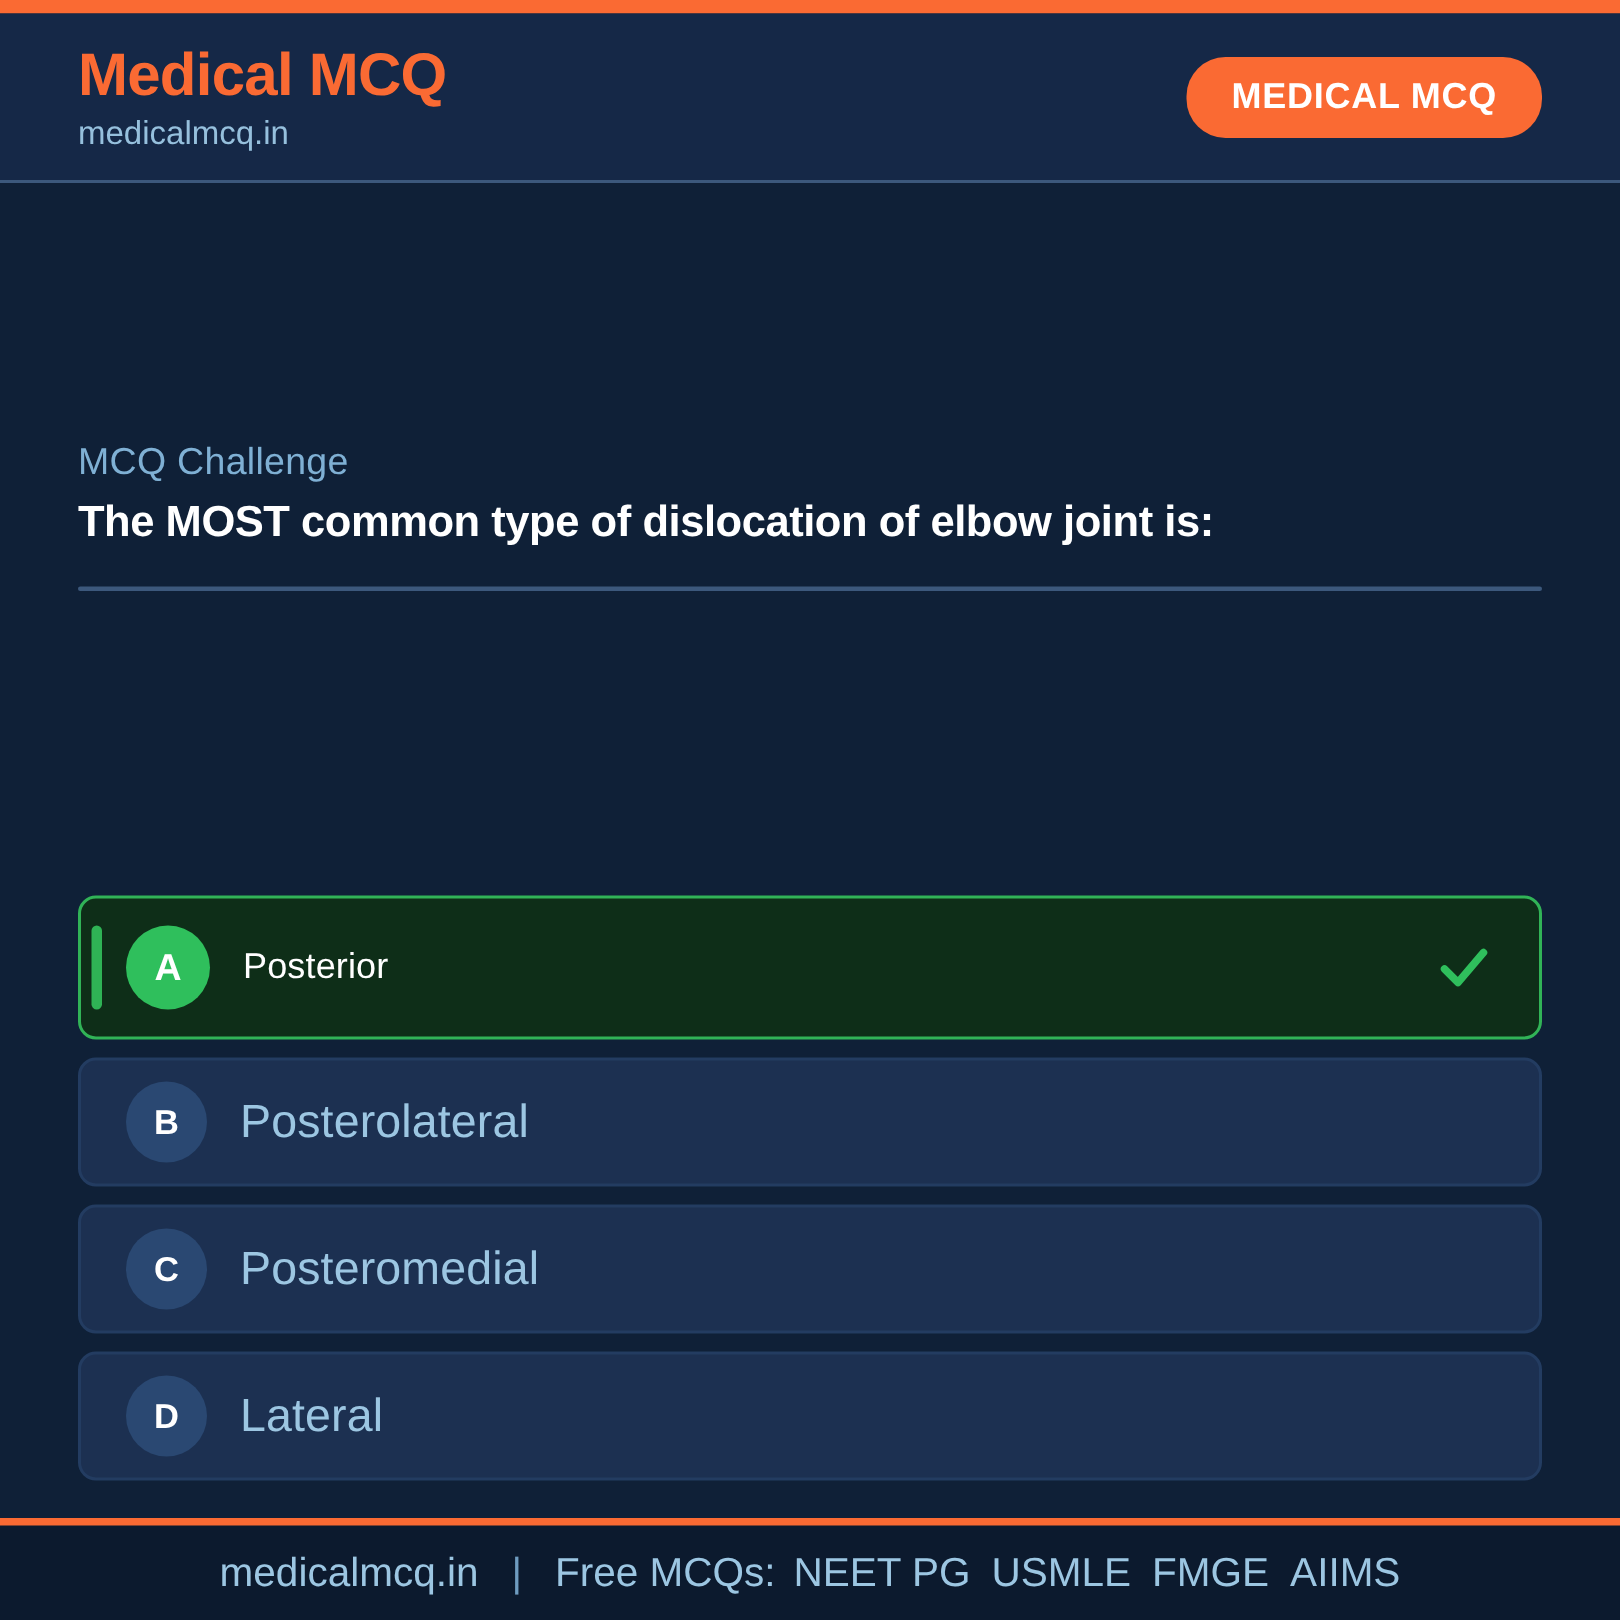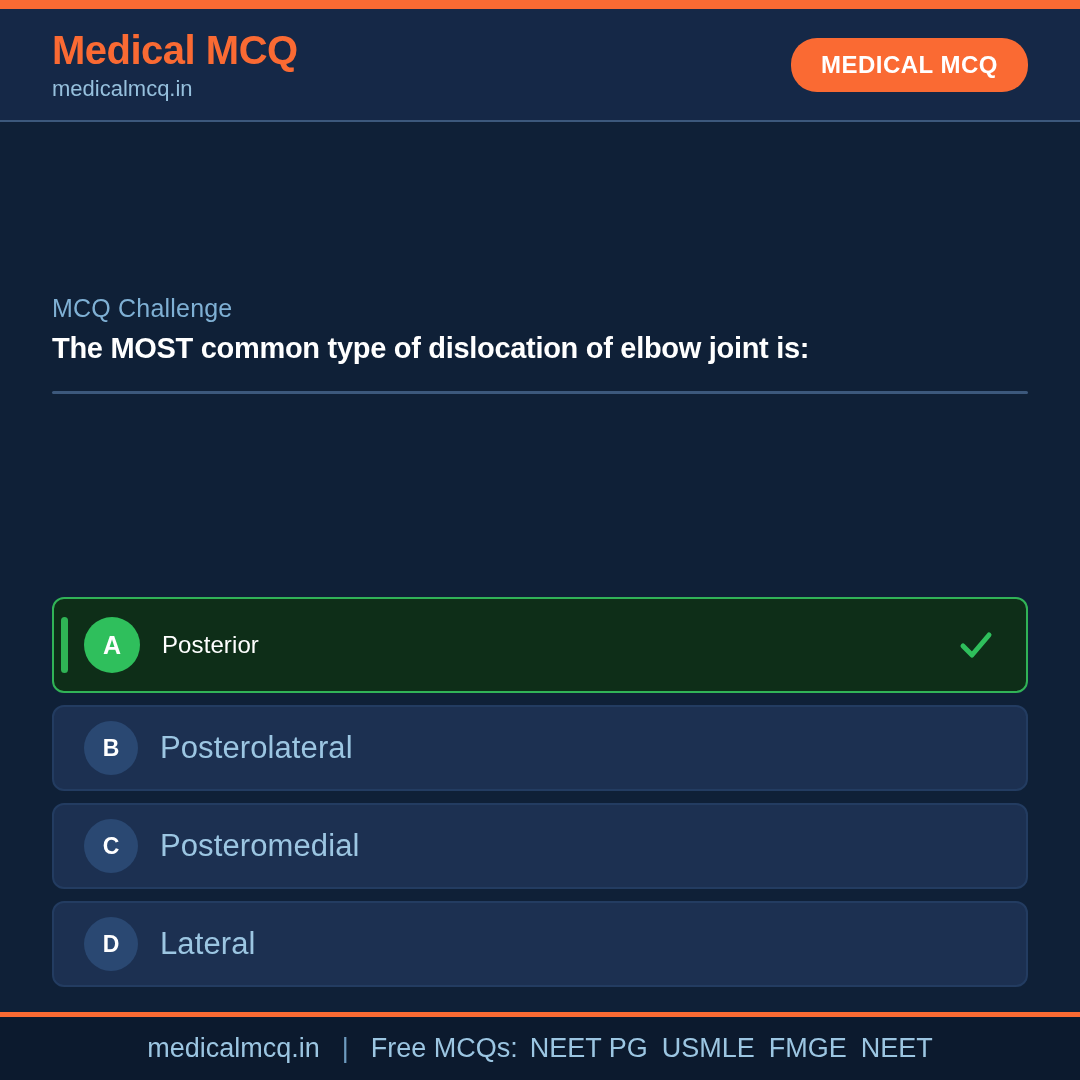--- a/index.html
+++ b/index.html
@@ -266,17 +266,17 @@
   </div>
 
   <div class="footer">
     <div class="footer-inner">
       <span class="footer-site">medicalmcq.in</span>
       <span class="footer-sep">|</span>
       <span class="footer-prefix">Free MCQs:</span>
       <span class="footer-exam">NEET PG</span>
       <span class="footer-exam">USMLE</span>
       <span class="footer-exam">FMGE</span>
-      <span class="footer-exam">NEET</span>
+      <span class="footer-exam">AIIMS</span>
     </div>
   </div>
 
 </div>
 
 </body></html>

